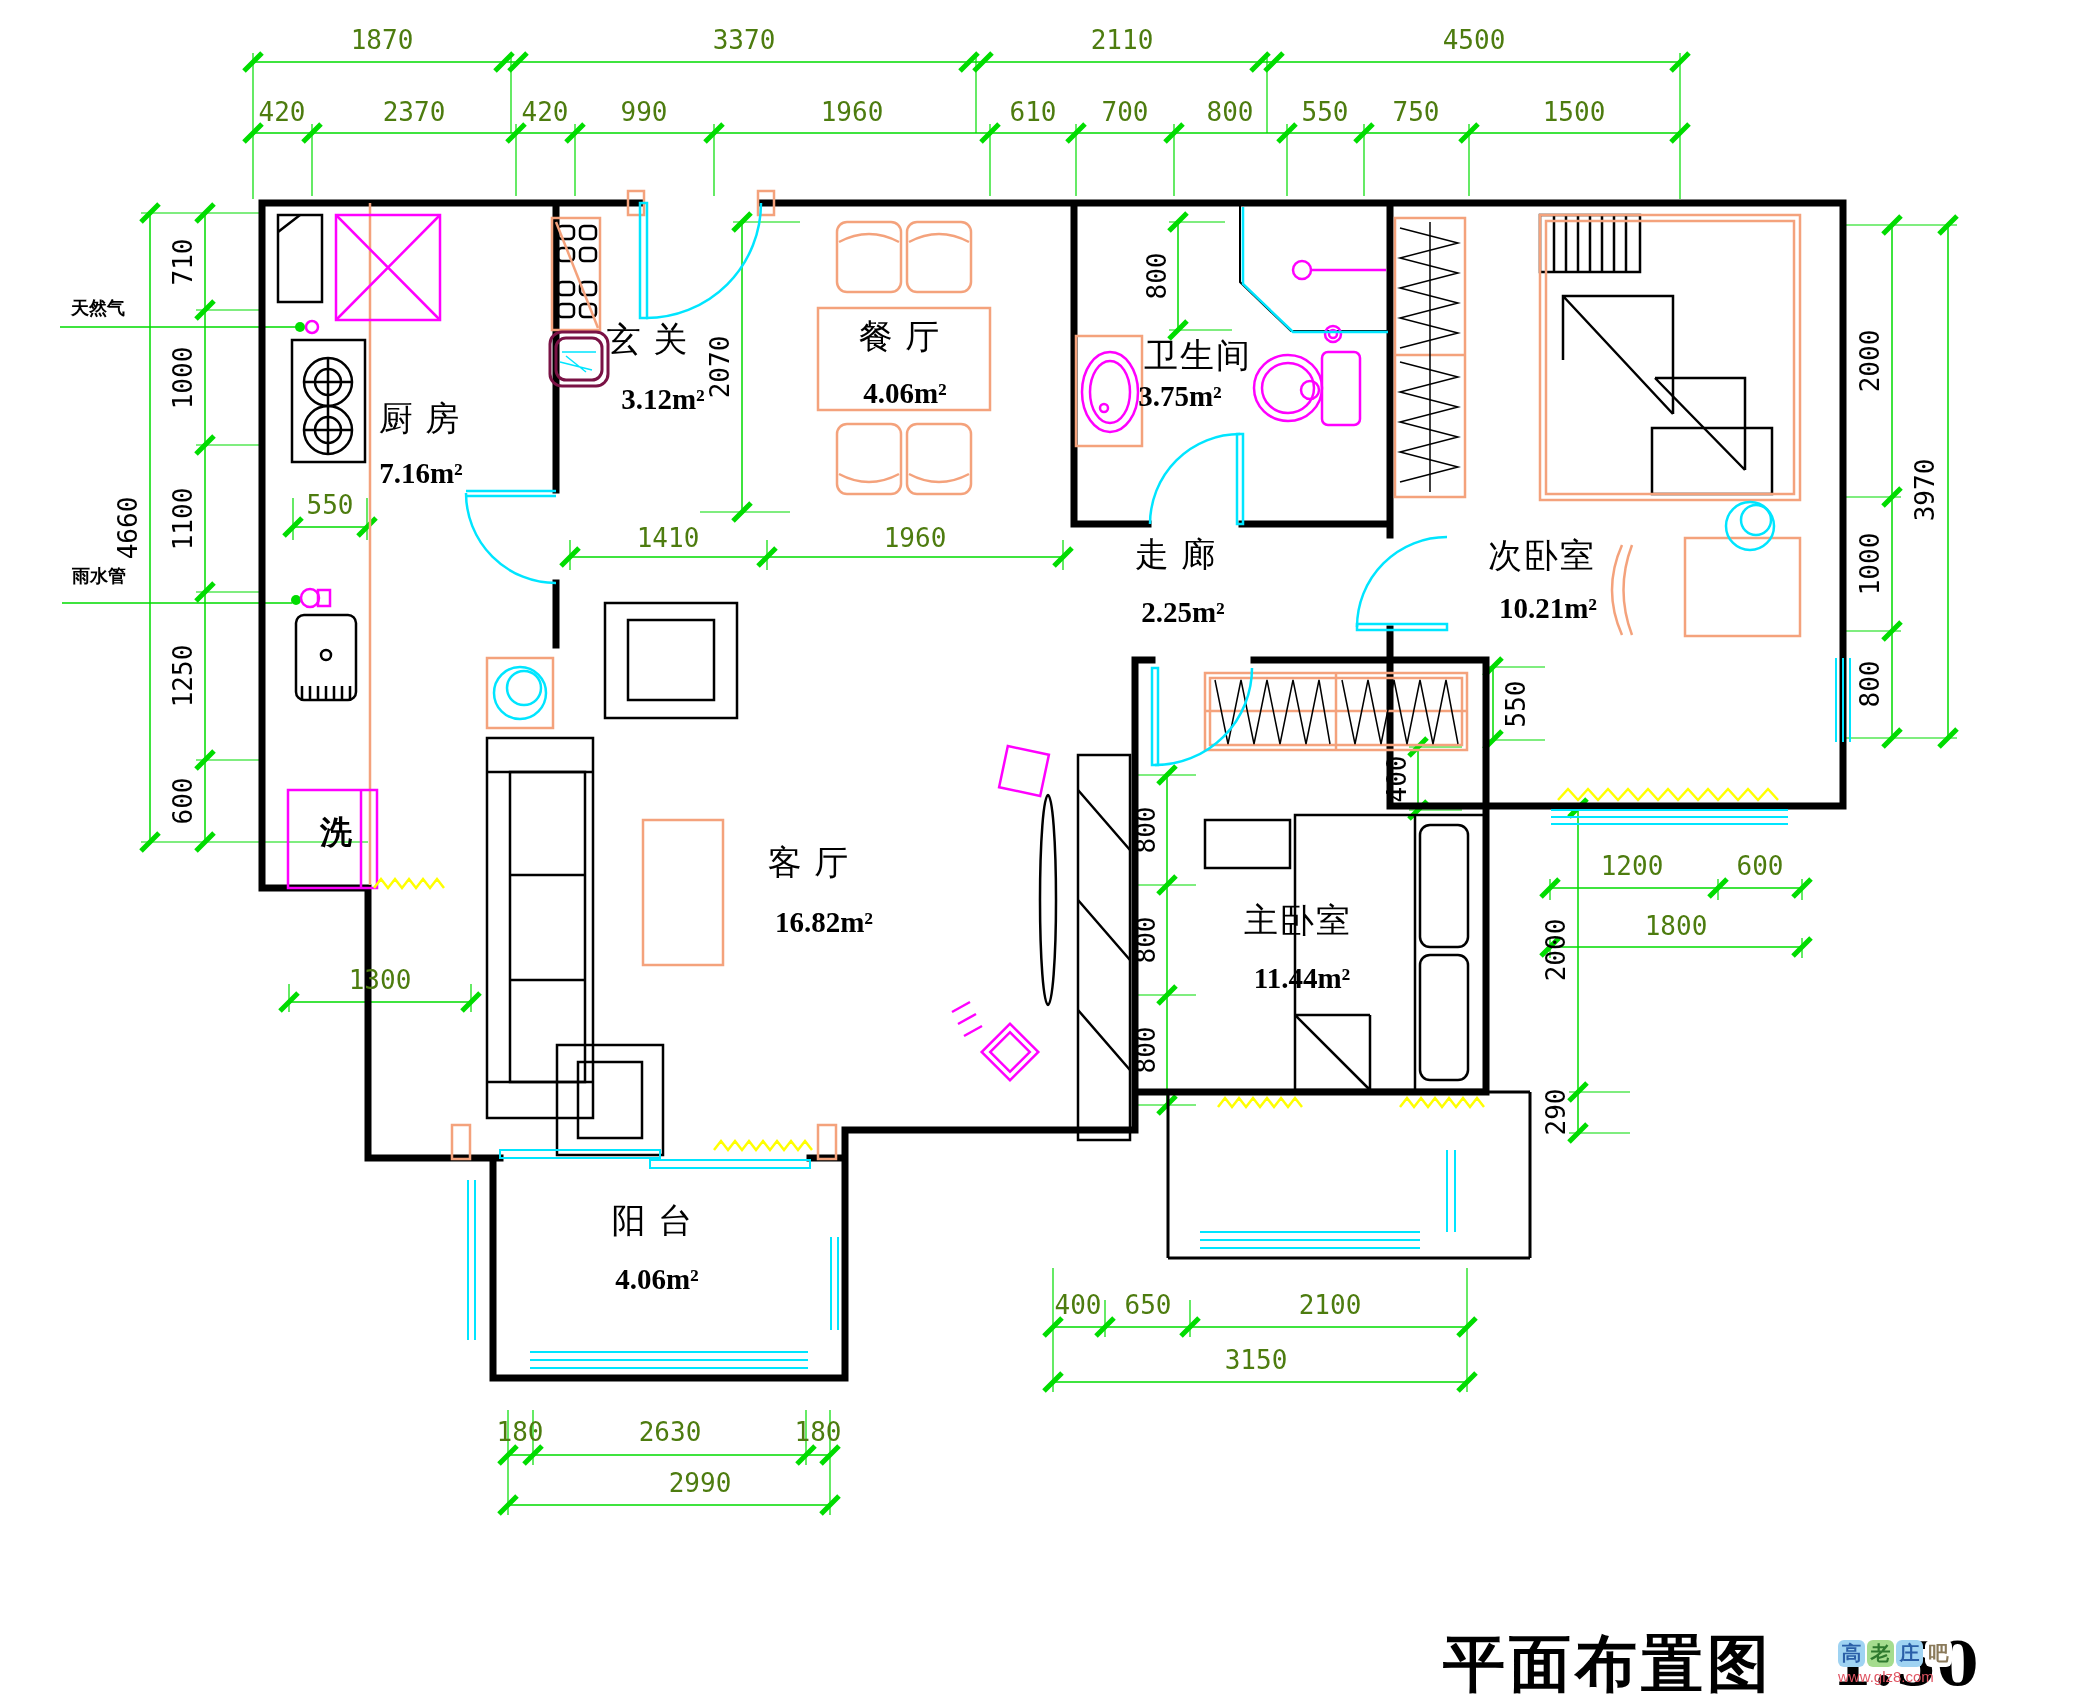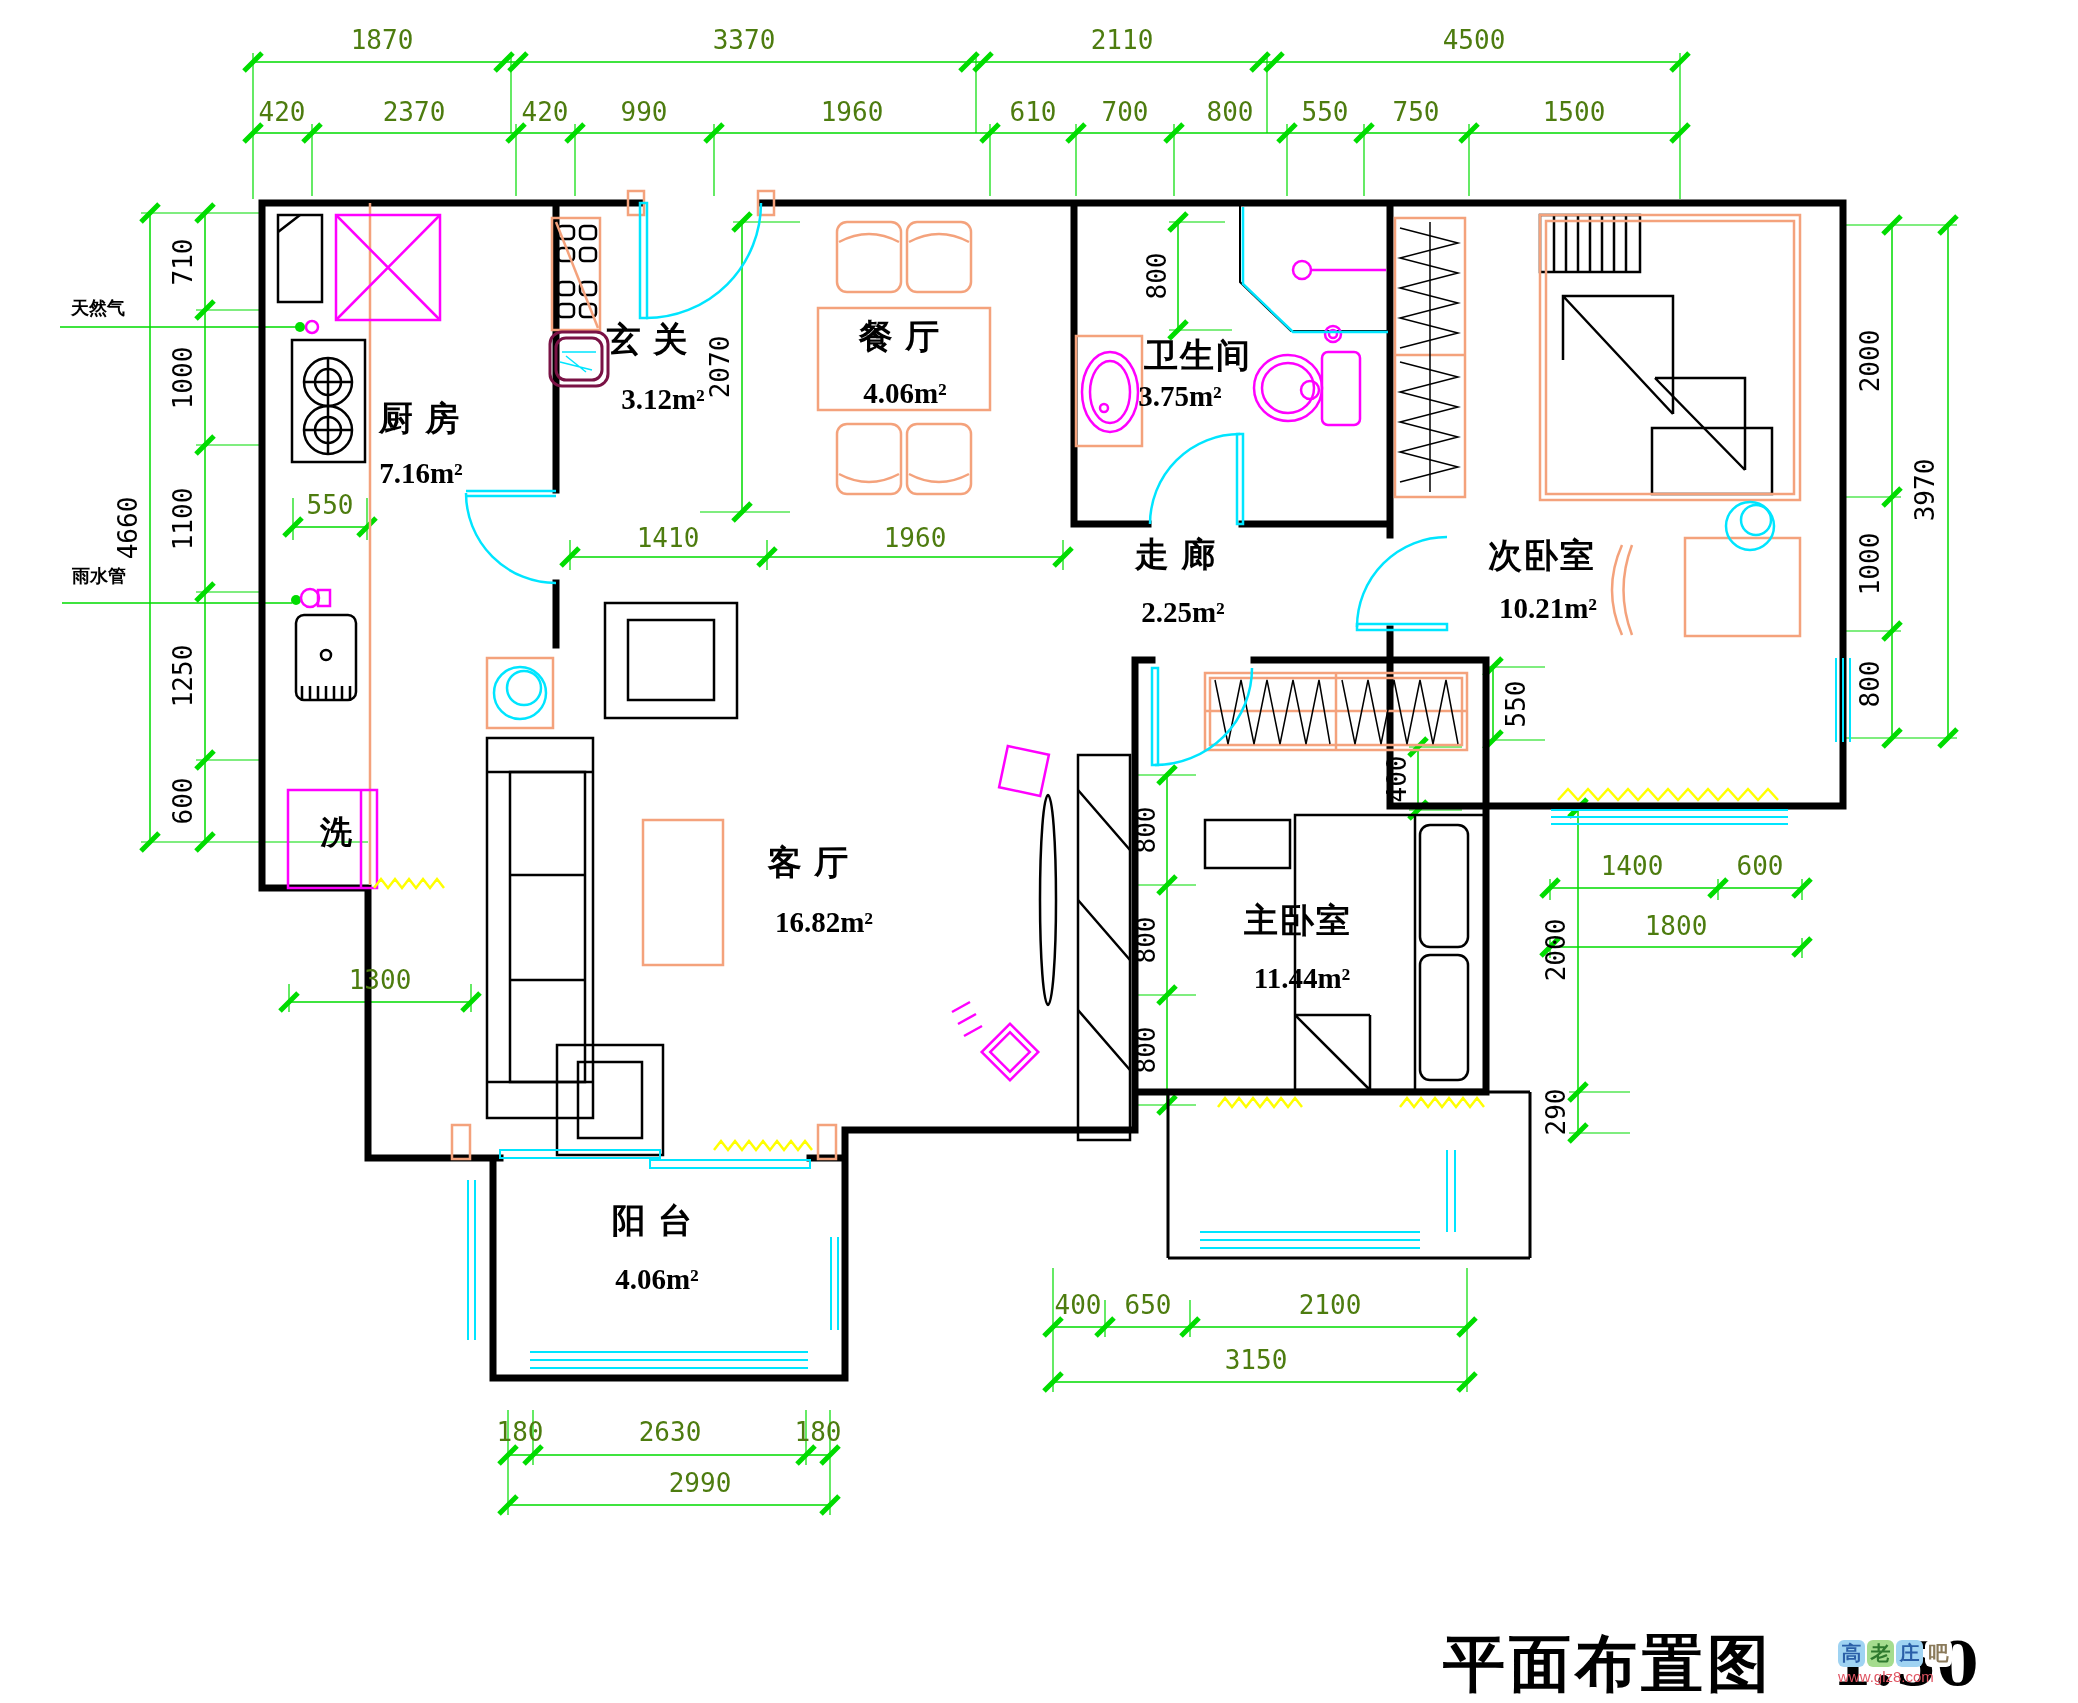--- a/index.html
+++ b/index.html
@@ -1,20 +1,20 @@
 <!DOCTYPE html>
 <html><head>
 <meta charset="utf-8">
 <style>
   html,body{margin:0;padding:0;background:#ffffff;}
   .canvas{position:relative;width:2078px;height:1703px;background:#ffffff;overflow:hidden;
           font-family:"Liberation Serif", serif;}
   svg{position:absolute;left:0;top:0;}
   .lbl{position:absolute;transform:translate(-50%,-50%);white-space:nowrap;color:#000;}
-  .room-name{font-size:34px;font-weight:bold;letter-spacing:2px;}
+  .room-name{font-size:34px;font-weight:normal;letter-spacing:2px;}
   .room-area{font-size:29px;font-weight:bold;font-family:"Liberation Serif", serif;}
   .anno{font-size:18px;font-weight:bold;}
   .wash{font-size:32px;font-weight:bold;}
   .dim{position:absolute;transform:translate(-50%,-50%);font-family:"DejaVu Sans Mono", monospace;
        font-size:26px;color:#4d7c0f;white-space:nowrap;}
   .dimv{position:absolute;transform:translate(-50%,-50%) rotate(-90deg);font-family:"DejaVu Sans Mono", monospace;
        font-size:26px;color:#000;white-space:nowrap;}
   .title-row{position:absolute;left:1443px;top:1622px;display:flex;gap:58px;align-items:baseline;}
   .title-text{font-size:62px;font-weight:bold;letter-spacing:4px;}
   .title-scale{font-size:60px;font-weight:bold;font-family:"DejaVu Serif", serif;}
@@ -315,21 +315,21 @@
 <span class="dimv" style="left:1157px;top:276px">800</span>
 <span class="dim" style="left:330px;top:505px">550</span>
 <span class="dim" style="left:668px;top:538px">1410</span>
 <span class="dim" style="left:915px;top:538px">1960</span>
 <span class="dimv" style="left:1516px;top:704px">550</span>
 <span class="dimv" style="left:1397px;top:779px">400</span>
 <span class="dimv" style="left:1146px;top:830px">800</span>
 <span class="dimv" style="left:1146px;top:940px">800</span>
 <span class="dimv" style="left:1146px;top:1050px">800</span>
 
-<span class="dim" style="left:1632px;top:866px">1400</span>
+<span class="dim" style="left:1632px;top:866px">1200</span>
 <span class="dim" style="left:1760px;top:866px">600</span>
 <span class="dim" style="left:1676px;top:926px">1800</span>
 <span class="dimv" style="left:1556px;top:950px">2000</span>
 <span class="dimv" style="left:1556px;top:1112px">290</span>
 <span class="dim" style="left:380px;top:980px">1300</span>
 
 <span class="dim" style="left:520px;top:1432px">180</span>
 <span class="dim" style="left:670px;top:1432px">2630</span>
 <span class="dim" style="left:818px;top:1432px">180</span>
 <span class="dim" style="left:700px;top:1483px">2990</span>

